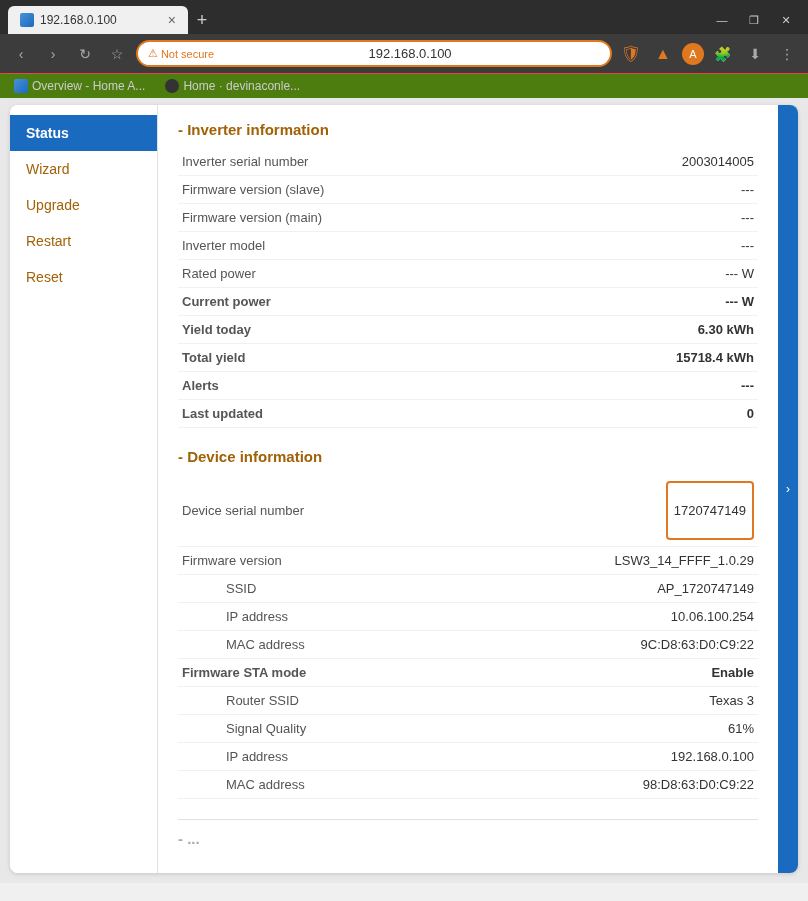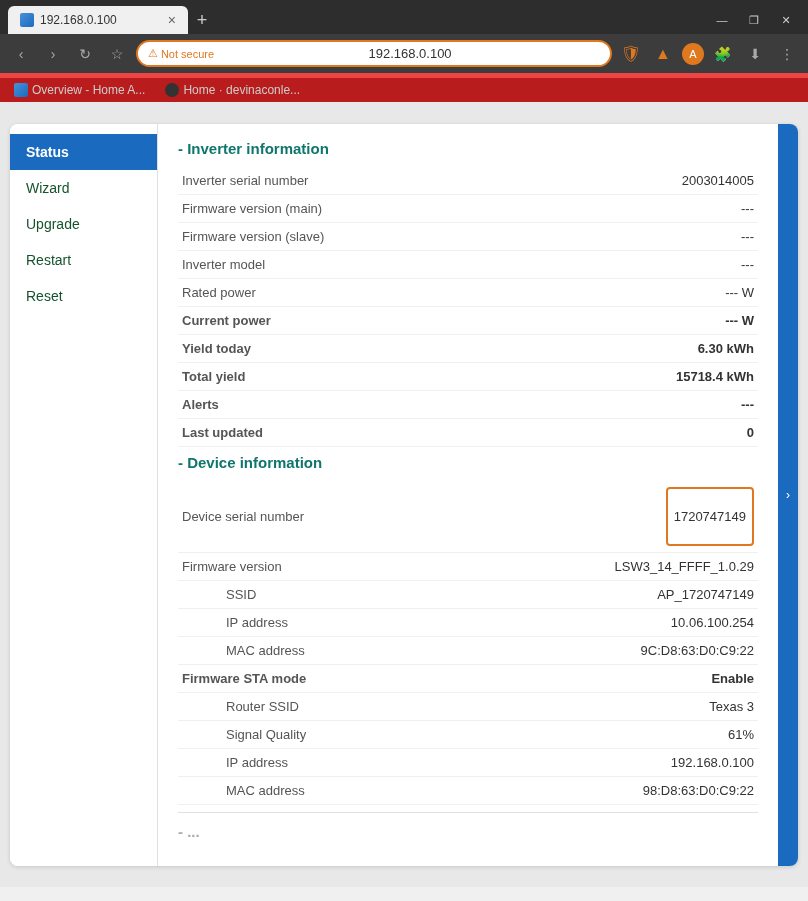--- a/index.html
+++ b/index.html
@@ -16,38 +16,38 @@
     .win-btn { width: 28px; height: 18px; display: flex; align-items: center; justify-content: center; color: #ccc; font-size: 11px; cursor: pointer; }
 
     .browser-toolbar { background: #3c3c3c; padding: 6px 8px; display: flex; align-items: center; gap: 6px; }
     .nav-btn { width: 26px; height: 26px; display: flex; align-items: center; justify-content: center; color: #aaa; cursor: pointer; font-size: 14px; border-radius: 50%; }
     .address-bar-container { flex: 1; background: #fff; border-radius: 16px; display: flex; align-items: center; padding: 4px 10px; gap: 6px; border: 2px solid #e07820; }
     .not-secure { color: #e07820; font-size: 11px; display: flex; align-items: center; gap: 3px; }
     .address-text { flex: 1; font-size: 13px; color: #333; text-align: center; }
     .toolbar-icons { display: flex; align-items: center; gap: 6px; }
     .toolbar-icon { width: 26px; height: 26px; display: flex; align-items: center; justify-content: center; border-radius: 50%; cursor: pointer; font-size: 14px; color: #aaa; }
 
-    .bookmarks-bar { background: #b91c1c; padding: 3px 8px; display: flex; gap: 8px; border-top: 5px solid #ef4444; }
+    .bookmarks-bar { background: #4d7c0f; padding: 3px 8px; display: flex; gap: 8px; border-top: 1px solid #ef4444; }
     .bookmark-item { display: flex; align-items: center; gap: 4px; color: #ccc; font-size: 12px; padding: 2px 6px; border-radius: 4px; cursor: pointer; }
     .bookmark-favicon { width: 14px; height: 14px; border-radius: 2px; }
 
     
-    .page-content { background: #e8e8e8; height: calc(901px - 116px); display: flex; align-items: center; padding: 10px; }
+    .page-content { background: #e8e8e8; height: calc(901px - 116px); display: flex; align-items: flex-end; padding: 10px; }
     .main-panel { background: #fff; border-radius: 8px; flex: 1; display: flex; overflow: hidden; box-shadow: 0 1px 4px rgba(0,0,0,0.15); }
 
     
     .sidebar { width: 148px; background: #fff; border-right: 1px solid #e0e0e0; padding-top: 10px; }
-    .sidebar-item { padding: 10px 16px; cursor: pointer; color: #14532d; font-size: 14px; }
+    .sidebar-item { padding: 10px 16px; cursor: pointer; color: #a16207; font-size: 14px; }
     .sidebar-item.active { background: #1a6bbf; color: #fff; font-weight: bold; }
 
     
     .content-area { flex: 1; padding: 16px 20px; overflow-y: auto; background: #fff; }
-    .section-title { font-size: 15px; font-weight: bold; color: #0f766e; margin-bottom: 10px; display: flex; align-items: center; gap: 6px; }
-
-    .info-table { width: 100%; border-collapse: collapse; margin-bottom: 7px; }
+    .section-title { font-size: 15px; font-weight: bold; color: #a16207; margin-bottom: 10px; display: flex; align-items: center; gap: 6px; }
+
+    .info-table { width: 100%; border-collapse: collapse; margin-bottom: 20px; }
     .info-table tr { border-bottom: 1px solid #f0f0f0; }
     .info-table td { padding: 6px 4px; font-size: 13px; color: #333; vertical-align: middle; }
     .info-table td:first-child { color: #555; width: 55%; }
     .info-table td:last-child { text-align: right; color: #333; }
     .info-table tr.bold-row td { font-weight: normal; }
 
     .highlighted-value { border: 2px solid #e07820; border-radius: 4px; padding: 20px 6px; display: inline-block; color: #333; }
 
     
     .right-panel { width: 20px; background: #1a6bbf; cursor: pointer; display: flex; align-items: center; justify-content: center; }
@@ -130,25 +130,25 @@
     <div class="content-area">
 
       <div class="section-title">- Inverter information</div>
       <table class="info-table">
         <tbody>
           <tr>
             <td>Inverter serial number</td>
             <td>2003014005</td>
           </tr>
           <tr>
+            <td>Firmware version (slave)</td>
+            <td>---</td>
+          </tr>
+          <tr>
             <td>Firmware version (main)</td>
-            <td>---</td>
-          </tr>
-          <tr>
-            <td>Firmware version (slave)</td>
             <td>---</td>
           </tr>
           <tr>
             <td>Inverter model</td>
             <td>---</td>
           </tr>
           <tr>
             <td>Rated power</td>
             <td>--- W</td>
           </tr>

